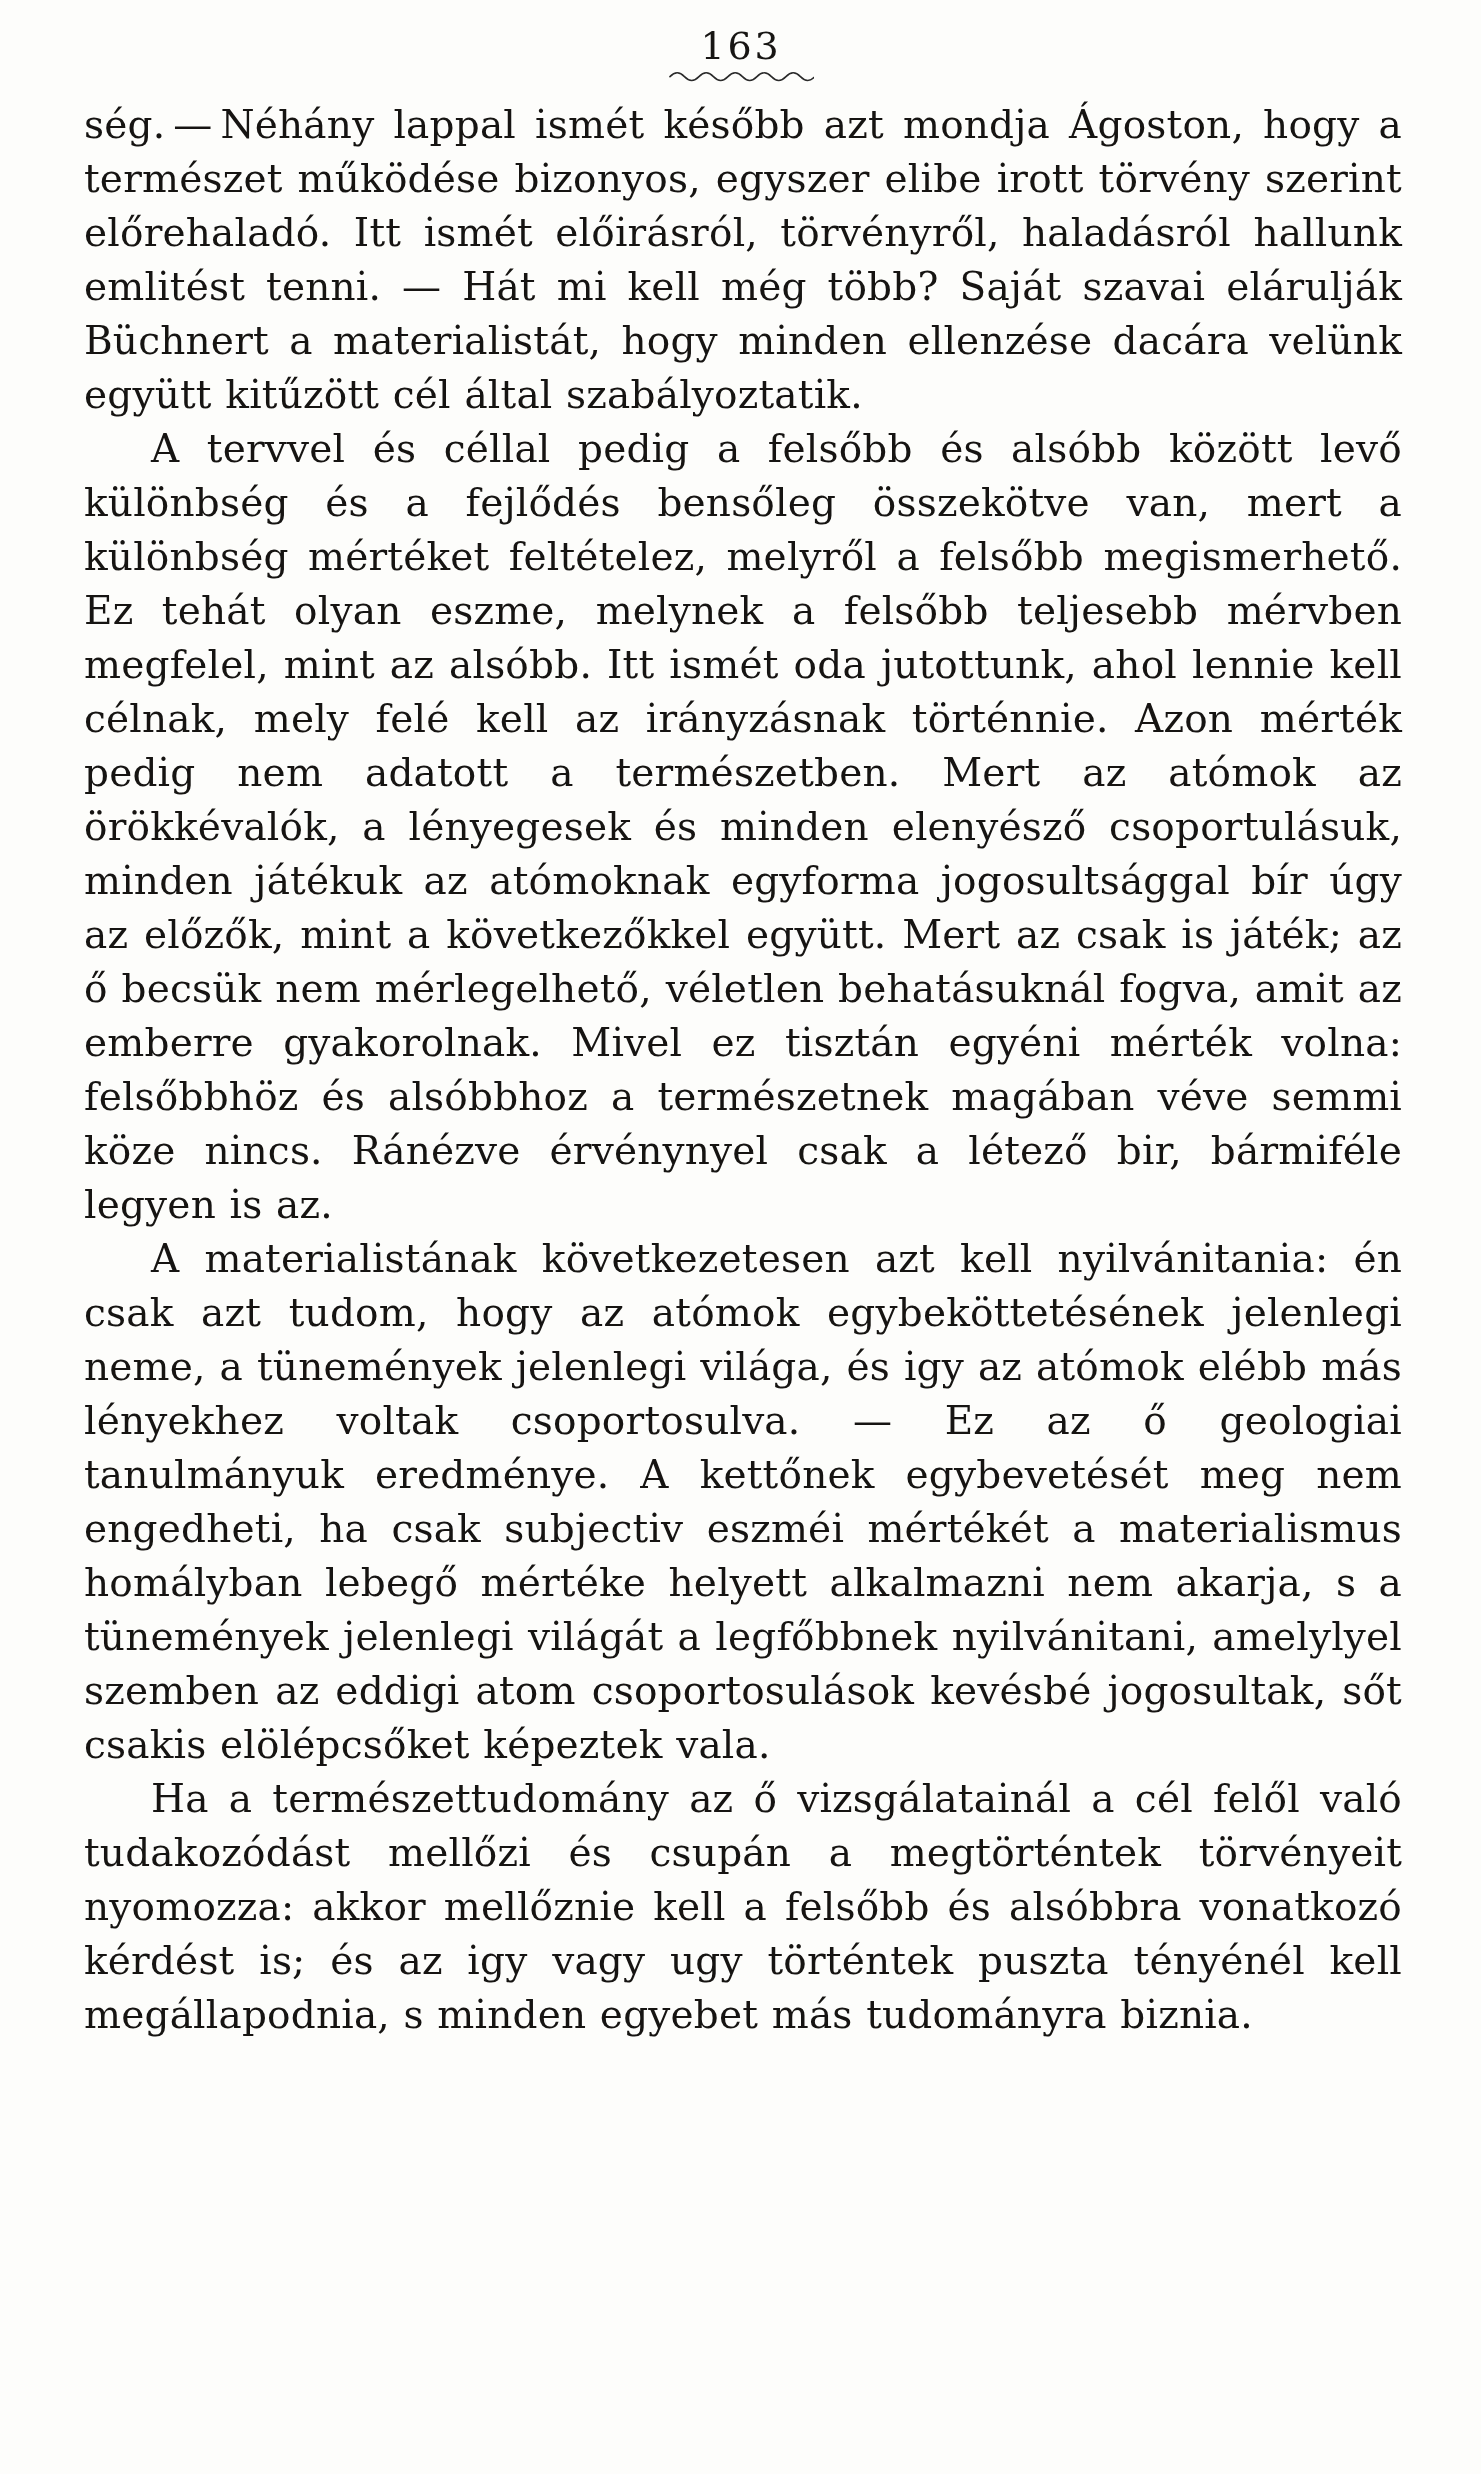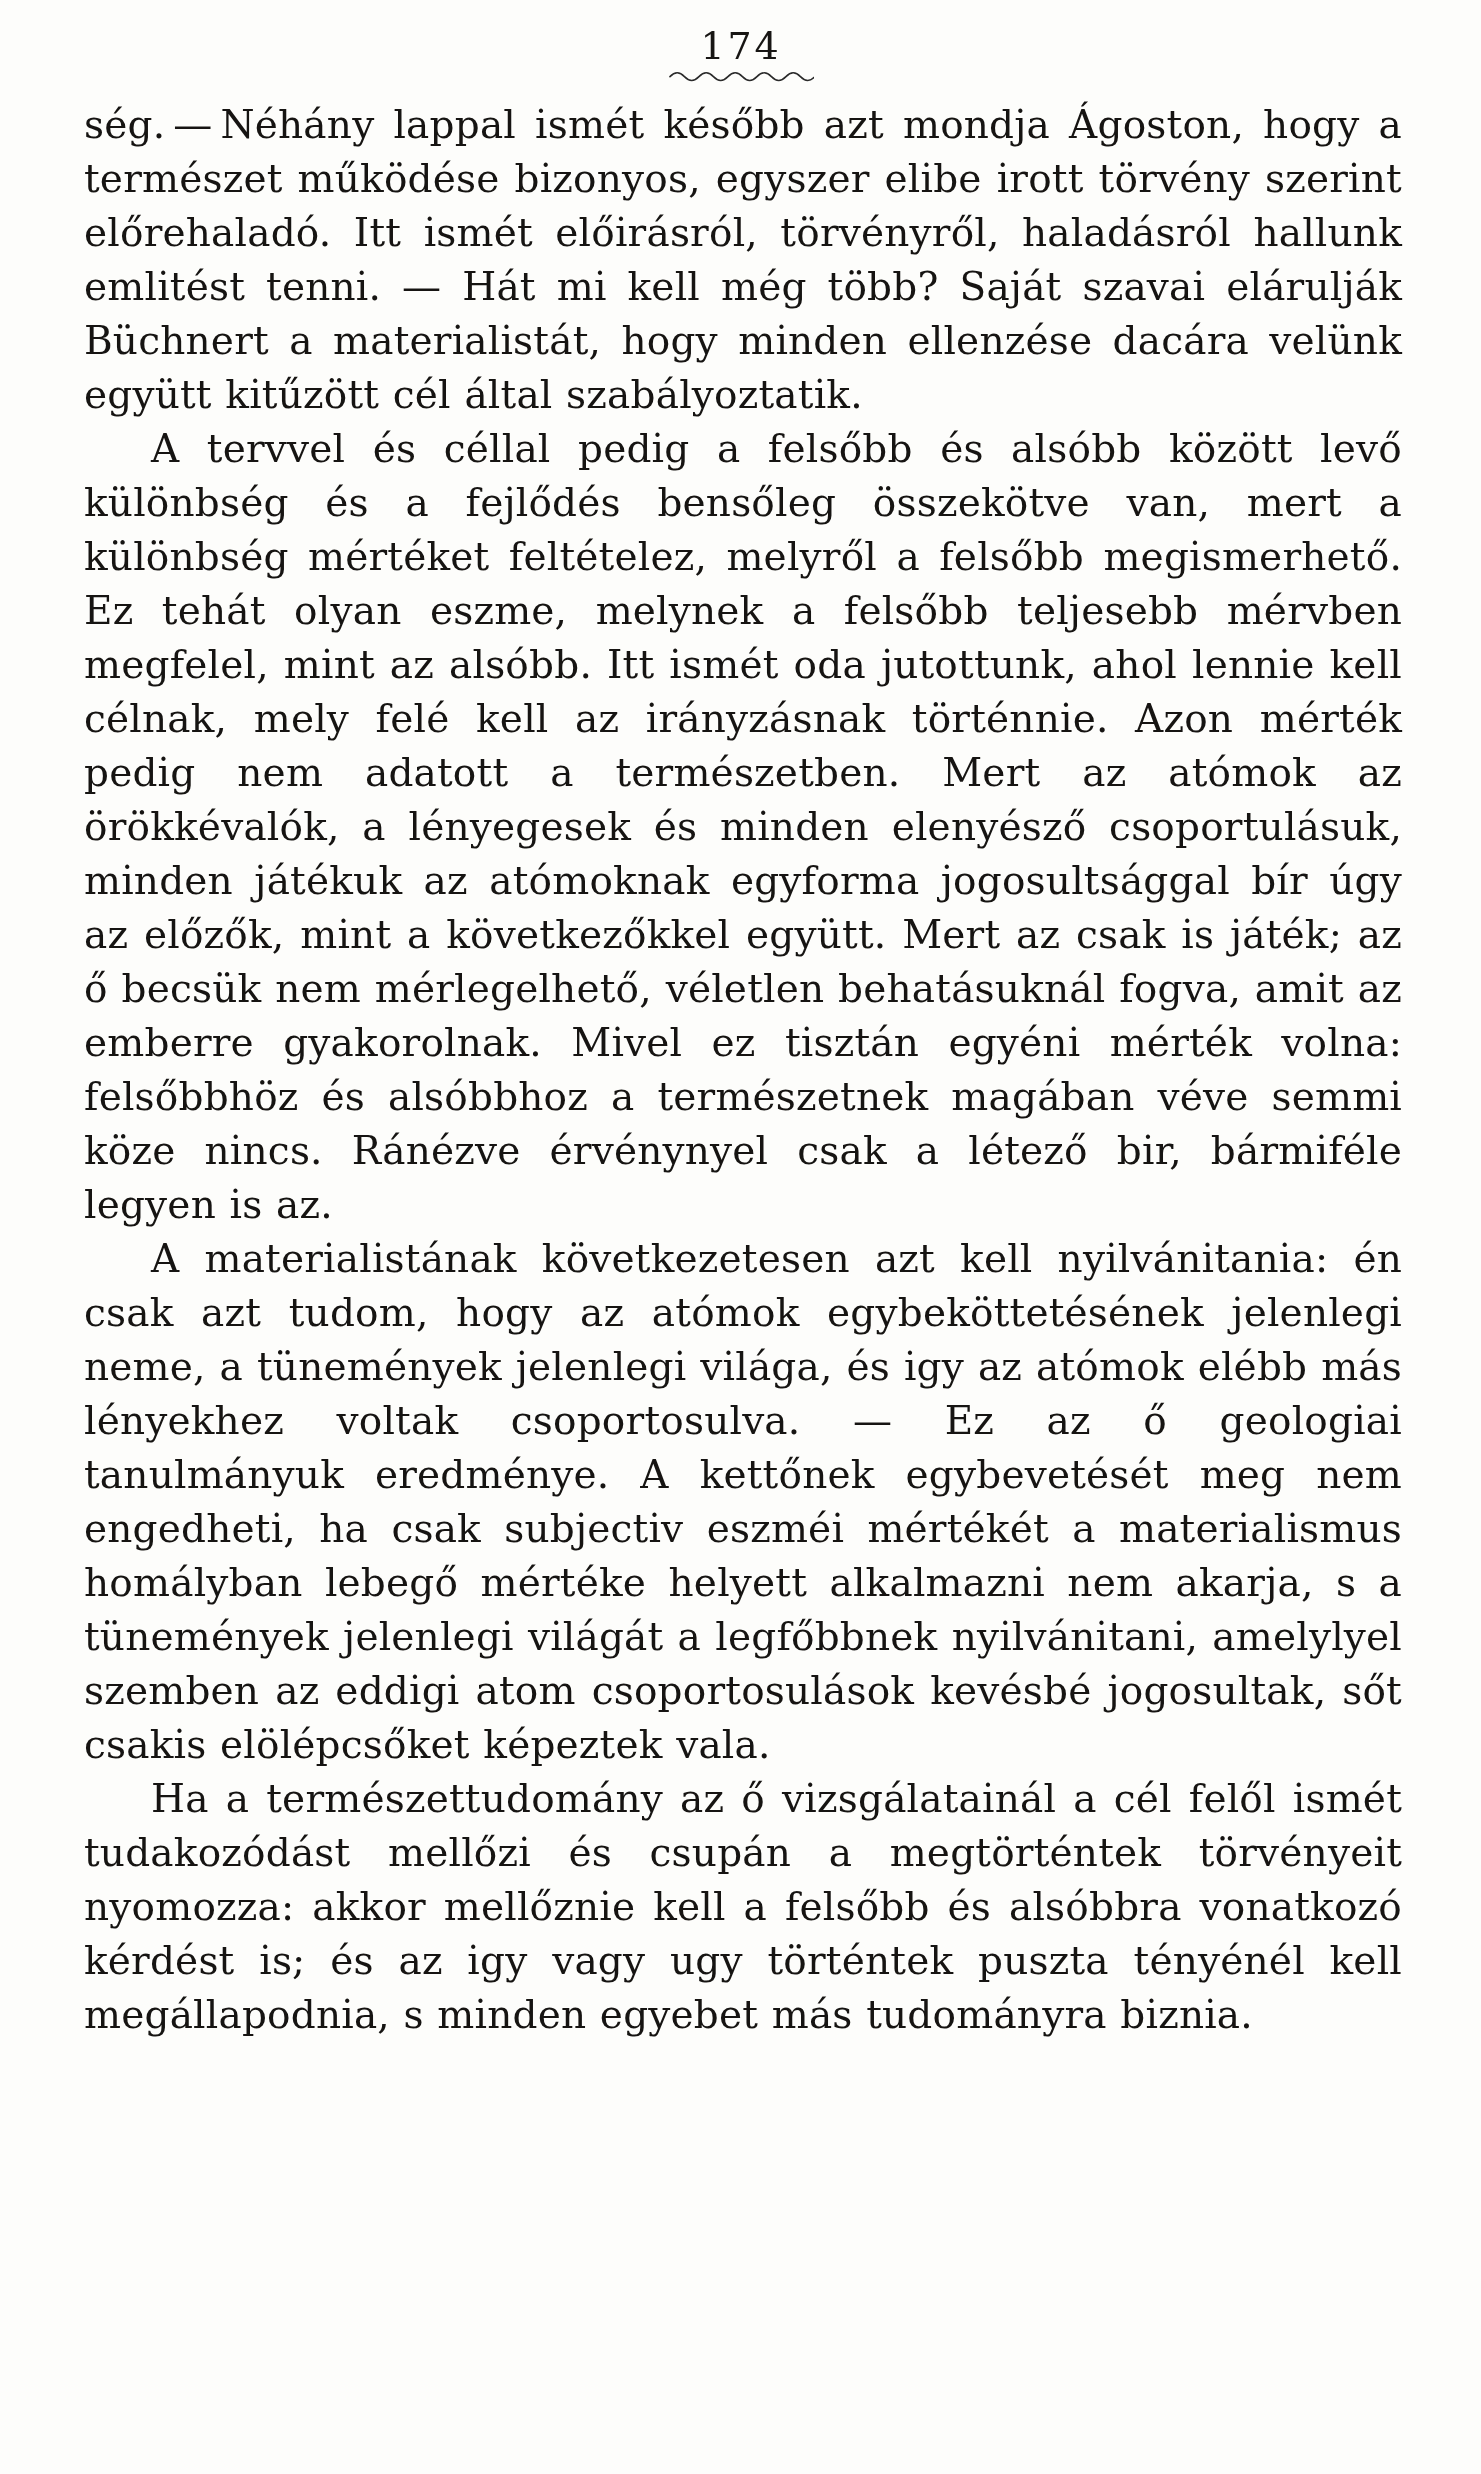--- a/index.html
+++ b/index.html
@@ -55,27 +55,27 @@
   .para.no-indent {
     text-indent: 0;
   }
 </style>
 </head>
 <body>
 
 <div class="page">
 
   <header class="page-header">
-    <div class="page-number">174</div>
+    <div class="page-number">163</div>
     <svg class="squiggle" width="145" height="13.4" viewBox="0 0 152 14" aria-hidden="true">
       <path d="M1 8 q 7.6 -8 15.2 0 t 15.2 0 t 15.2 0 t 15.2 0 t 15.2 0 t 15.2 0 t 15.2 0 t 15.2 0 t 15.2 0 t 15.2 0" fill="none" stroke="#2a2a2a" stroke-width="1.6" stroke-linecap="round"></path>
     </svg>
   </header>
 
   <main class="body-text">
     <p class="para no-indent">ség. — Néhány lappal ismét később azt mondja Ágoston, hogy a természet működése bizonyos, egyszer elibe irott törvény szerint előrehaladó. Itt ismét előirásról, törvényről, haladásról hallunk emlitést tenni. — Hát mi kell még több? Saját szavai elárulják Büchnert a materialistát, hogy minden ellenzése dacára velünk együtt kitűzött cél által szabályoztatik.</p>
     <p class="para">A tervvel és céllal pedig a felsőbb és alsóbb között levő különbség és a fejlődés bensőleg összekötve van, mert a különbség mértéket feltételez, melyről a felsőbb megismerhető. Ez tehát olyan eszme, melynek a felsőbb teljesebb mérvben megfelel, mint az alsóbb. Itt ismét oda jutottunk, ahol lennie kell célnak, mely felé kell az irányzásnak történnie. Azon mérték pedig nem adatott a természetben. Mert az atómok az örökkévalók, a lényegesek és minden elenyésző csoportulásuk, minden játékuk az atómoknak egyforma jogosultsággal bír úgy az előzők, mint a következőkkel együtt. Mert az csak is játék; az ő becsük nem mérlegelhető, véletlen behatásuknál fogva, amit az emberre gyakorolnak. Mivel ez tisztán egyéni mérték volna: felsőbbhöz és alsóbbhoz a természetnek magában véve semmi köze nincs. Ránézve érvénynyel csak a létező bir, bármiféle legyen is az.</p>
     <p class="para">A materialistának következetesen azt kell nyilvánitania: én csak azt tudom, hogy az atómok egybeköttetésének jelenlegi neme, a tünemények jelenlegi világa, és igy az atómok elébb más lényekhez voltak csoportosulva. — Ez az ő geologiai tanulmányuk eredménye. A kettőnek egybevetését meg nem engedheti, ha csak subjectiv eszméi mértékét a materialismus homályban lebegő mértéke helyett alkalmazni nem akarja, s a tünemények jelenlegi világát a legfőbbnek nyilvánitani, amelylyel szemben az eddigi atom csoportosulások kevésbé jogosultak, sőt csakis elölépcsőket képeztek vala.</p>
-    <p class="para">Ha a természettudomány az ő vizsgálatainál a cél felől ismét tudakozódást mellőzi és csupán a megtörténtek törvényeit nyomozza: akkor mellőznie kell a felsőbb és alsóbbra vonatkozó kérdést is; és az igy vagy ugy történtek puszta tényénél kell megállapodnia, s minden egyebet más tudományra biznia.</p>
+    <p class="para">Ha a természettudomány az ő vizsgálatainál a cél felől való tudakozódást mellőzi és csupán a megtörténtek törvényeit nyomozza: akkor mellőznie kell a felsőbb és alsóbbra vonatkozó kérdést is; és az igy vagy ugy történtek puszta tényénél kell megállapodnia, s minden egyebet más tudományra biznia.</p>
   </main>
 
 </div>
 
 
 </body></html>

